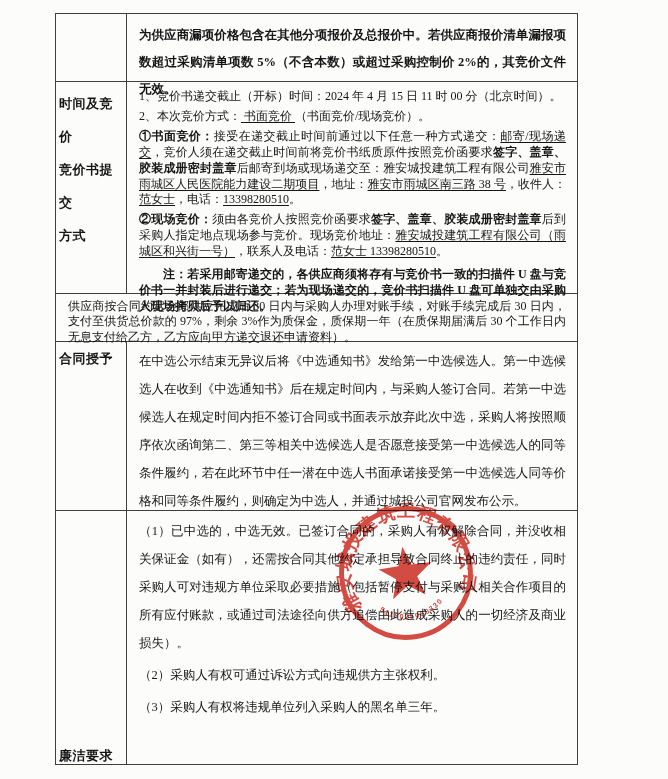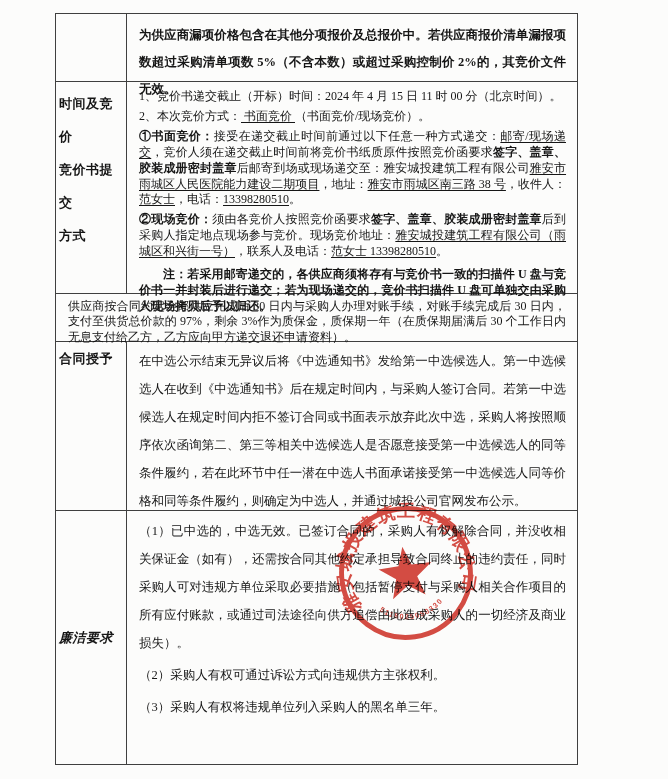--- a/index.html
+++ b/index.html
@@ -45,21 +45,21 @@
   .r1 .content{font-size:12px;line-height:15.9px;padding-top:3px;}
   .r1 .label{padding-top:5px;line-height:33px;}
   .r2{height:48px;}
   .r2 .content{font-size:12px;line-height:15.4px;padding-top:1px;}
   .r2 .label{justify-content:center;line-height:16px;}
   .r3{height:169px;}
   .r3 .content{font-size:12.5px;line-height:28px;padding-top:1px;}
   .r3 .label{padding-top:9px;line-height:16px;}
   .r4{height:254px;}
   .r4 .content{font-size:12.5px;line-height:28px;padding-top:2px;}
-  .r4 .label{justify-content:center;line-height:16px;font-style:italic;}
+  .r4 .label{justify-content:flex-end;line-height:16px;}
 
   
   .stamp{
     position:absolute;left:336px;top:503px;
     width:140px;height:140px;
     color:var(--stamp,#d03228);
     opacity:0.87;
     mix-blend-mode:multiply;
     transform:rotate(-8deg);
     pointer-events:none;

